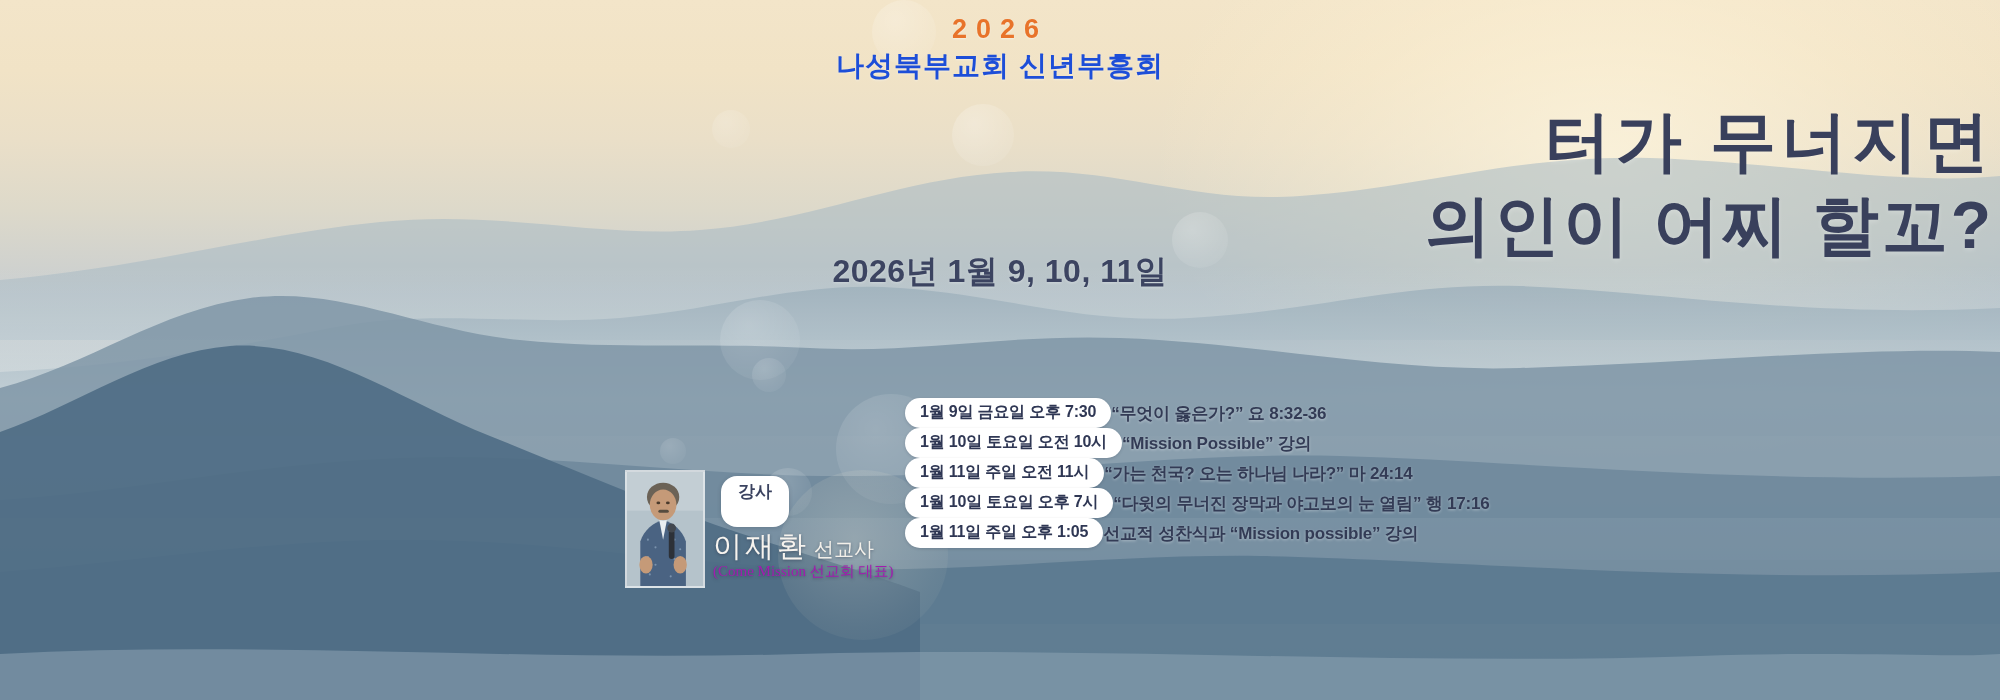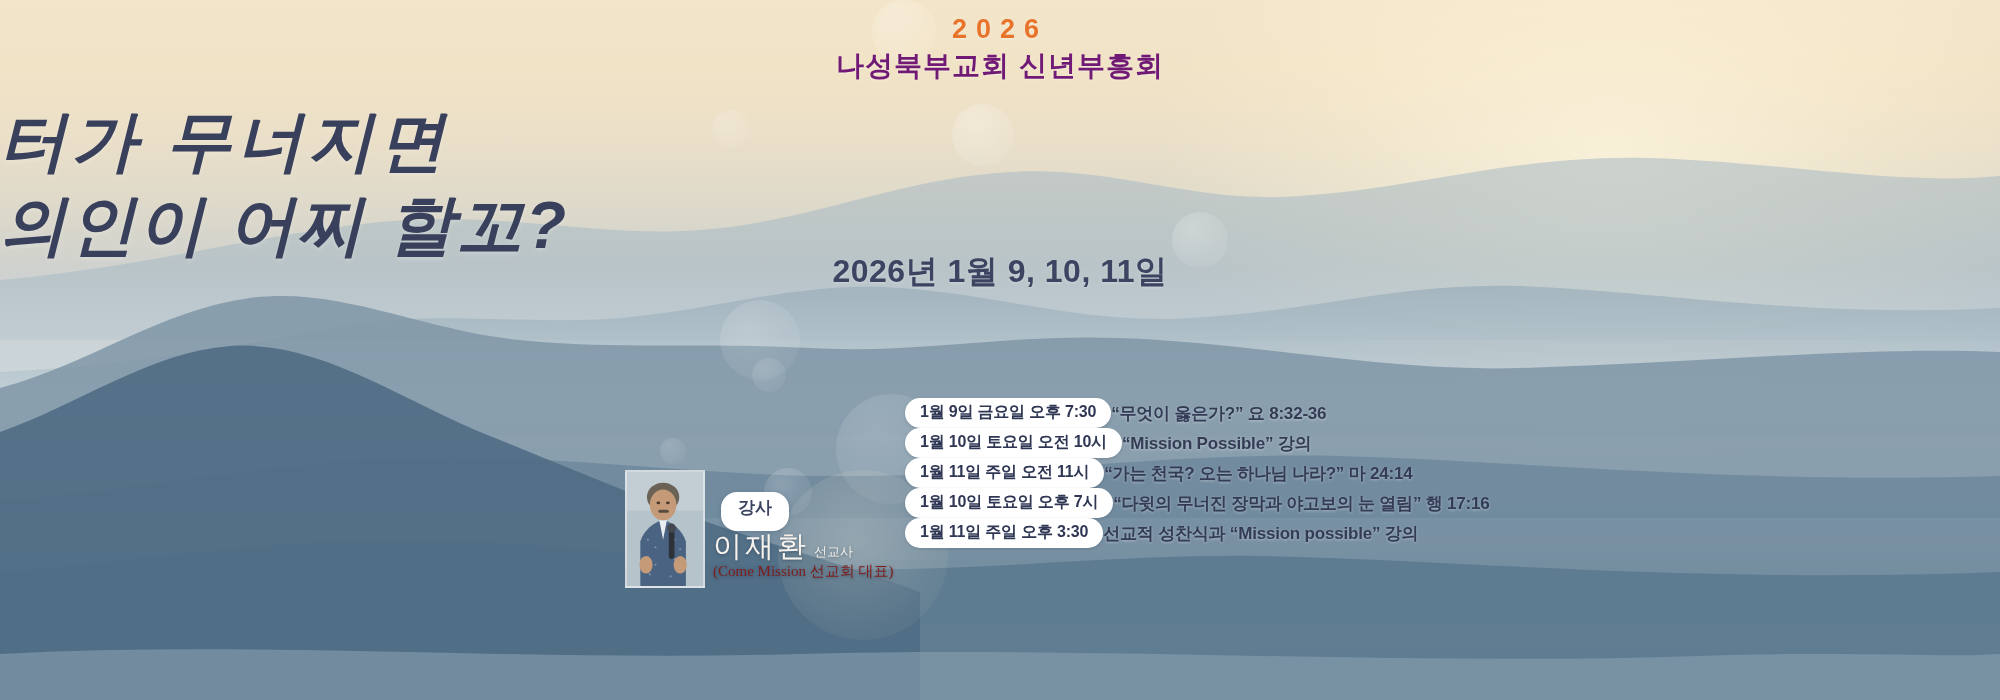--- a/index.html
+++ b/index.html
@@ -65,29 +65,28 @@
     text-align:center;
     line-height:1.18;
   }
   .kicker-year{
     font-size:27px; font-weight:bold; letter-spacing:9px;
     color:#e8732a;
     text-shadow:0 1px 2px rgba(255,255,255,.45);
   }
   .kicker-org{
     font-size:28px; font-weight:bold; letter-spacing:1px;
-    color:#701a75;
+    color:#1d4ed8;
     text-shadow:0 1px 2px rgba(255,255,255,.4);
     margin-top:3px;
   }
 
   .title-wrap{
     position:absolute; top:100px; left:0; right:6px;
-    text-align:left;
-    font-style:italic;
+    text-align:right;
   }
   .title-line{
     font-size:66px;
     font-weight:bold;
     color:#39405c;
     letter-spacing:5px;
     line-height:1.27;
     text-shadow:0 2px 5px rgba(255,255,255,.22);
   }
   .title-line.l2{ letter-spacing:3px; }
@@ -110,50 +109,50 @@
   .speaker-photo{
     position:absolute; left:0; top:0;
     width:80px; height:118px;
     border:2px solid rgba(255,255,255,.65);
     background:linear-gradient(160deg,#9fb2bd,#7d8f9d);
     overflow:hidden;
   }
   .speaker-photo svg{ display:block; width:100%; height:100%; }
 
   .speaker-badge{
-    position:absolute; left:96px; top:22px;
+    position:absolute; left:96px; top:6px;
     background:#fff;
     border-radius:16px;
-    padding:4px 17px 12px;
+    padding:4px 17px 24px;
     font-size:17px; font-weight:bold;
     color:#3b4360;
     box-shadow:0 1px 4px rgba(40,50,70,.22);
   }
   .speaker-name{
     position:absolute; left:88px; top:57px;
     white-space:nowrap;
   }
   .speaker-name .nm{
     font-size:29px;
     color:#f6f3ee;
     letter-spacing:3px;
     font-family:"Liberation Serif", serif;
     text-shadow:0 1px 3px rgba(45,55,75,.55);
   }
   .speaker-name .role{
-    font-size:13px;
+    font-size:20px;
     color:#f3f0ea;
     font-family:"Liberation Serif", serif;
     margin-left:5px;
     text-shadow:0 1px 3px rgba(45,55,75,.55);
   }
   .speaker-org{
     position:absolute; left:88px; top:92px;
     font-size:15px;
-    color:#7f1d1d;
+    color:#a21caf;
     font-family:"Liberation Serif", serif;
     white-space:nowrap;
     text-shadow:0 1px 3px rgba(45,55,75,.55);
   }
 
   
   .schedule{
     position:absolute;
     left:905px; top:398px;
     display:flex; flex-direction:column;
@@ -320,19 +319,19 @@
       </div>
       <div class="srow">
         <span class="spill">1월 11일 주일 오전 11시</span>
         <span class="stopic">“가는 천국? 오는 하나님 나라?”  마 24:14</span>
       </div>
       <div class="srow">
         <span class="spill">1월 10일 토요일 오후 7시</span>
         <span class="stopic">“다윗의 무너진 장막과 야고보의 눈 열림”  행 17:16</span>
       </div>
       <div class="srow">
-        <span class="spill">1월 11일 주일 오후 3:30</span>
+        <span class="spill">1월 11일 주일 오후 1:05</span>
         <span class="stopic">선교적 성찬식과 “Mission possible” 강의</span>
       </div>
     </div>
 
   </div>
 </div>
 
 </body></html>

